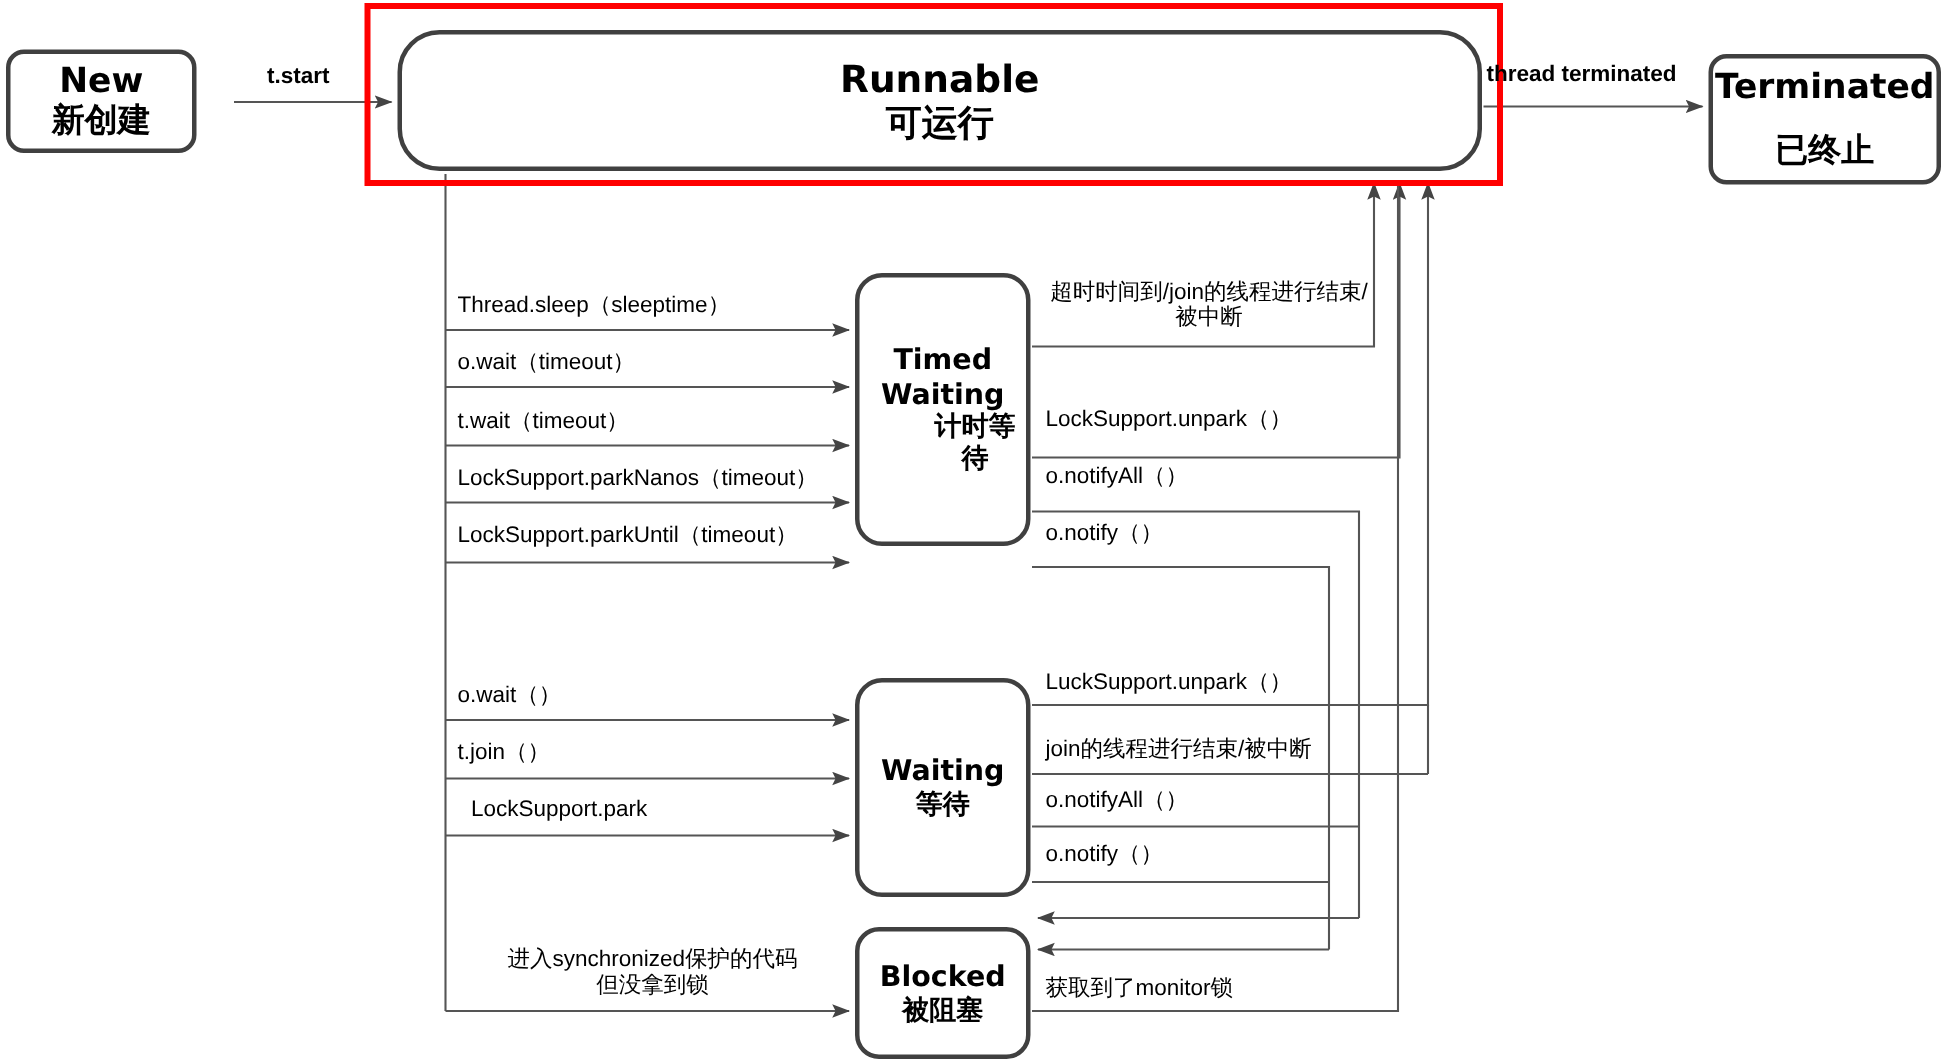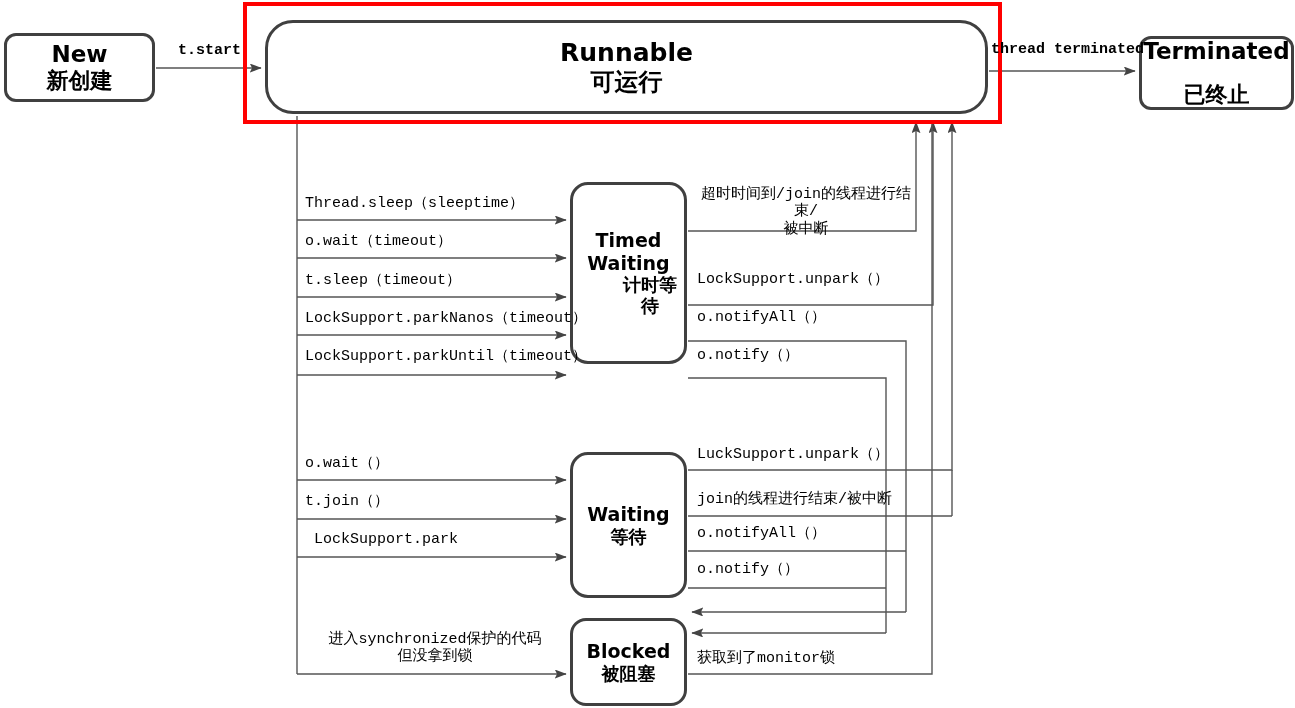--- a/index.html
+++ b/index.html
@@ -36,29 +36,29 @@
     line-height: 1.18;
   }
   .state-box .en {
     font-weight: bold;
     color: #000;
   }
   .state-box .cn {
     font-weight: bold;
     color: #000;
   }
-  .box-new   { left: 4px;   top: 33px;  width: 151px; height: 69px;  border-radius: 12px; }
+  .box-new   { left: 4px;   top: 33px;  width: 127px; height: 69px;  border-radius: 12px; }
   .box-new .en { font-size: 23px; }
   .box-new .cn { font-size: 22px; }
 
   .box-runnable { left: 265px; top: 20px; width: 723px; height: 94px; border-radius: 28px; }
   .box-runnable .en { font-size: 25px; }
   .box-runnable .cn { font-size: 24px; }
 
-  .box-term  { left: 1139px; top: 36px; width: 155px; height: 74px; border-radius: 12px; gap: 16px; }
+  .box-term  { left: 1139px; top: 36px; width: 155px; height: 87px; border-radius: 12px; gap: 16px; }
   .box-term .en { font-size: 23px; }
   .box-term .cn { font-size: 22px; }
 
   .box-timed { left: 570px; top: 182px; width: 117px; height: 182px; border-radius: 18px; }
   .box-timed .en { font-size: 19px; }
   .box-timed .cn { font-size: 18px; margin-left: 43px; }
 
   .box-waiting { left: 570px; top: 452px; width: 117px; height: 146px; border-radius: 18px; }
   .box-waiting .en { font-size: 19px; }
   .box-waiting .cn { font-size: 18px; }
@@ -70,21 +70,21 @@
   .hl-red {
     position: absolute;
     left: 243px; top: 2px;
     width: 759px; height: 122px;
     box-sizing: border-box;
     border: 4px solid #ff0000;
     background: transparent;
   }
   .edge-label {
     position: absolute;
-    font-family: Liberation Mono, monospace;
+    font-family: Liberation Sans, sans-serif;
     color: #000;
     white-space: nowrap;
     line-height: 1.15;
   }
   .lbl-bold {
     font-weight: bold;
     font-size: 15px;
   }
   .lbl-plain {
     font-size: 15px;
@@ -181,21 +181,21 @@
     <div class="en">Blocked</div>
     <div class="cn">被阻塞</div>
   </div>
 
   <div class="edge-label lbl-bold" style="left:178px; top:42px;">t.start</div>
 
   <div class="edge-label lbl-bold" style="left:991px; top:41px;">thread terminated</div>
 
   <div class="edge-label lbl-plain" style="left:305px; top:195px;">Thread.sleep（sleeptime）</div>
   <div class="edge-label lbl-plain" style="left:305px; top:233px;">o.wait（timeout）</div>
-  <div class="edge-label lbl-plain" style="left:305px; top:272px;">t.sleep（timeout）</div>
+  <div class="edge-label lbl-plain" style="left:305px; top:272px;">t.wait（timeout）</div>
   <div class="edge-label lbl-plain" style="left:305px; top:348px;">LockSupport.parkUntil（timeout）</div>
   <div class="edge-label lbl-plain" style="left:305px; top:310px;">LockSupport.parkNanos（timeout）</div>
 
   <div class="edge-label lbl-plain lbl-center" style="left:697px; top:186px; width:218px;">
     <div>超时时间到/join的线程进行结束/</div>
     <div>被中断</div>
   </div>
   <div class="edge-label lbl-plain" style="left:697px; top:271px;">LockSupport.unpark（）</div>
   <div class="edge-label lbl-plain" style="left:697px; top:309px;">o.notifyAll（）</div>
   <div class="edge-label lbl-plain" style="left:697px; top:347px;">o.notify（）</div>

